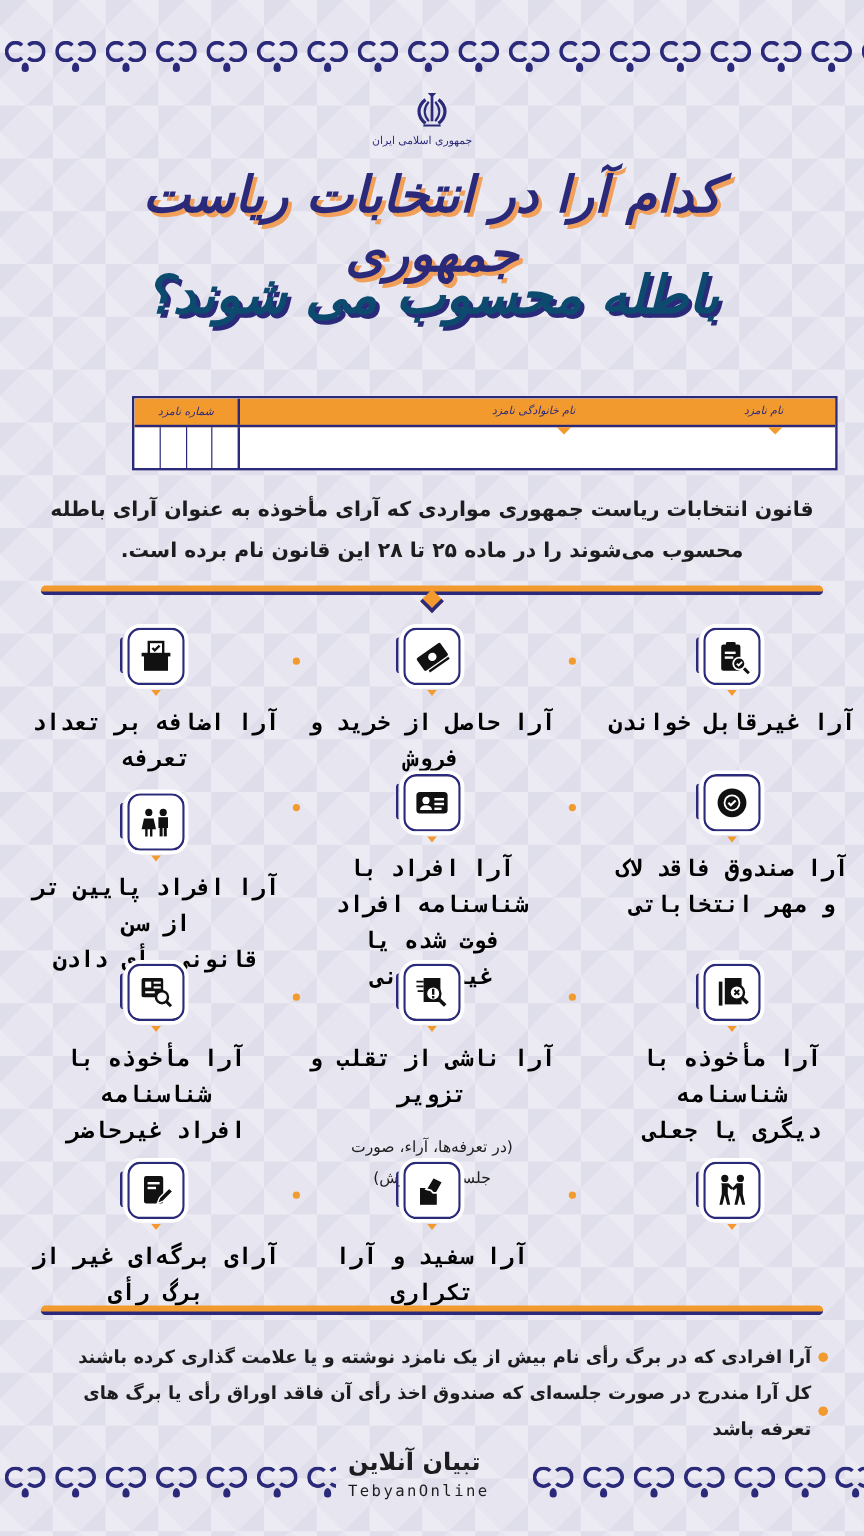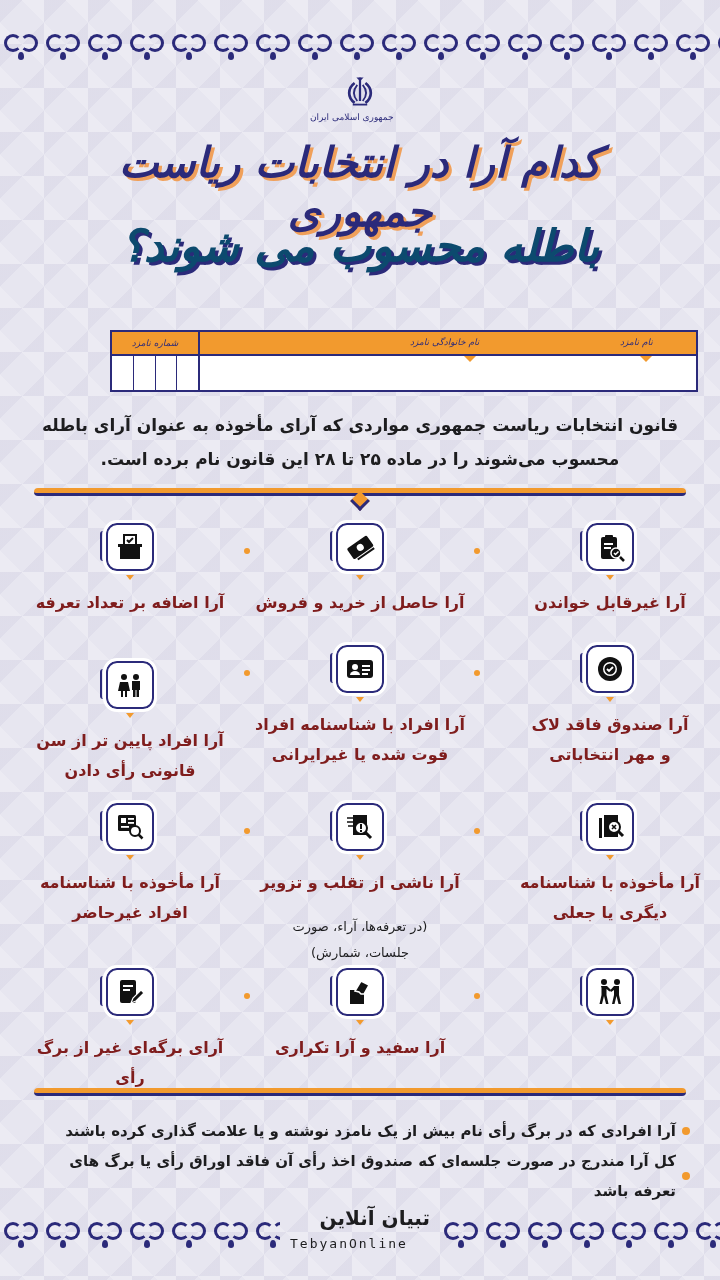--- a/index.html
+++ b/index.html
@@ -106,37 +106,37 @@
   .icon-box::before {
     content: ""; position: absolute; left: -6px; top: 8px; width: 4px; height: 30px;
     border-left: 2px solid #2b2a7a; border-radius: 4px;
   }
   .icon-box::after {
     content: ""; position: absolute; left: 50%; bottom: -9px; margin-left: -4px;
     border-left: 4px solid transparent; border-right: 4px solid transparent; border-top: 5px solid #f29a2e;
   }
   .icon-box svg { width: 30px; height: 30px; }
   .item-label {
-    margin-top: 14px; font-size: 16px; font-weight: bold; line-height: 30px; color: #7f1d1d;
+    margin-top: 14px; font-size: 19px; font-weight: bold; line-height: 30px; color: #000000; font-family: Liberation Mono, monospace;
   }
   .item-sub { font-size: 13px; line-height: 26px; color: #1d1d1f; font-weight: normal; }
   .dot {
     position: absolute; width: 6px; height: 6px; border-radius: 50%; background: #f29a2e;
   }
 
   .notes { position: absolute; top: 1116px; left: 30px; width: 660px; }
   .note {
     font-size: 15px; font-weight: bold; line-height: 30px; color: #1d1d1f;
     display: flex; align-items: center; gap: 6px; direction: rtl;
   }
   .note-bullet { width: 8px; height: 8px; border-radius: 50%; background: #f29a2e; flex: none; }
 
   .footer { position: absolute; top: 1206px; left: 0; width: 720px; height: 60px; }
   .footer-logo-fa {
-    position: absolute; left: 290px; top: 0; width: 140px; text-align: right;
+    position: absolute; left: 290px; top: 0; width: 140px; text-align: left;
     font-size: 20px; font-weight: bold; color: #1d1d1f; font-family: "DejaVu Sans", sans-serif;
   }
   .footer-logo-en {
     position: absolute; left: 290px; top: 30px; width: 140px; direction: ltr;
     font-family: "DejaVu Sans Mono", monospace; font-size: 13px; letter-spacing: 2px; color: #1d1d1f;
   }
   .band-left, .band-right { position: absolute; top: 14px; height: 30px; overflow: hidden; display: flex; direction: ltr; }
   .band-left { left: 0; width: 280px; }
   .band-right { left: 440px; width: 280px; }
 </style>

